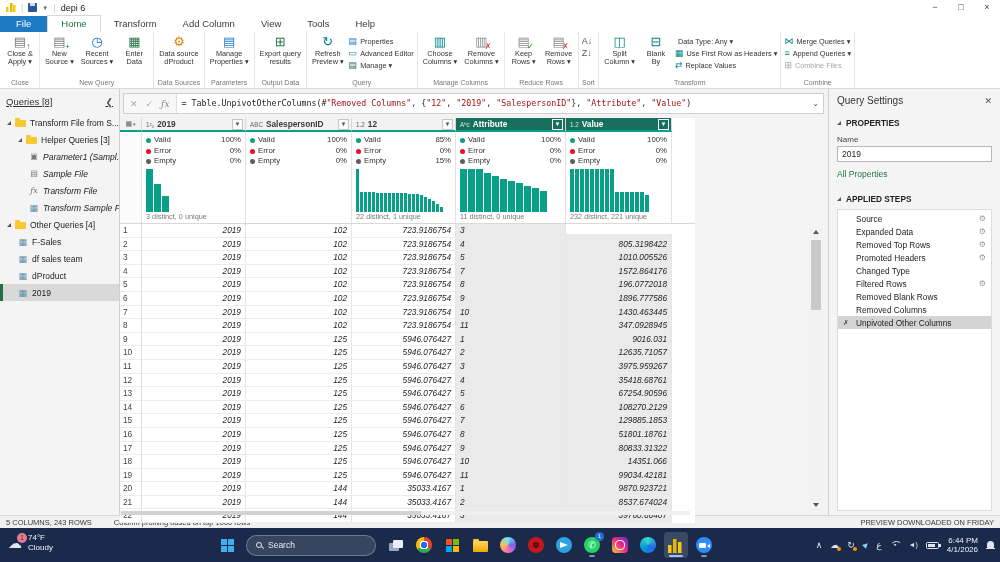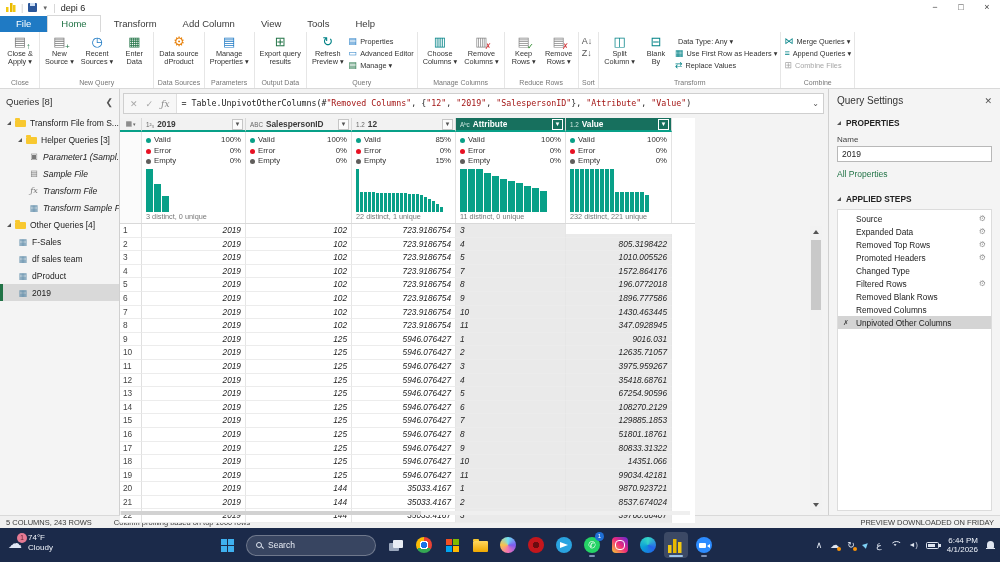--- a/index.html
+++ b/index.html
@@ -33,21 +33,21 @@
   .ricon .sub{position:absolute;right:-4px;bottom:-1px;font-size:8px;line-height:8px;}
   .rstack{display:flex;flex-direction:column;justify-content:flex-start;gap:2px;padding-top:2px;}
   .srow{display:flex;gap:3px;align-items:center;font-size:7.3px;color:#333;white-space:nowrap;}
   .srow .ricon{font-size:9px;height:10px;line-height:10px;}
   .srow.disabled{color:#a6a6a6;}
   .rlabel{font-size:7px;color:#777;text-align:center;padding:1px 0 2px;}
   
   .content{flex:1;display:flex;min-height:0;}
   
   .qpanel{width:120px;background:#f4f4f4;border-right:1px solid #d0d0d0;padding-top:3px;flex-shrink:0;}
-  .qhead{display:flex;align-items:center;font-size:9.5px;color:#333;padding:4px 6px 7px;}
+  .qhead{display:flex;align-items:center;font-size:9.5px;color:#333;padding:4px 6px 7px;text-decoration:underline;}
   .qhead .qtitle{flex:1;}
   .qcollapse{color:#555;font-size:9px;}
   .qitem{display:flex;align-items:center;height:17px;font-size:8.5px;color:#222;gap:4px;position:relative;white-space:nowrap;overflow:hidden;}
   .qitem.sel{background:#d9d9d9;}
   .qitem.sel::before{content:"";position:absolute;left:0;top:0;bottom:0;width:3px;background:var(--green,#217346);}
   .qitem .ital{font-style:italic;}
   .qexp{width:0;height:0;border-left:4px solid transparent;border-bottom:4px solid #555;flex-shrink:0;}
   .ic-folder{width:11px;height:7px;background:#f8c830;border-radius:1px;position:relative;flex-shrink:0;margin-top:2px;}
   .ic-folder::before{content:"";position:absolute;top:-2px;left:0;width:5px;height:2px;background:#f8c830;border-radius:1px 1px 0 0;}
   .ic-glyph{font-size:8px;color:#777;width:10px;text-align:center;flex-shrink:0;}

